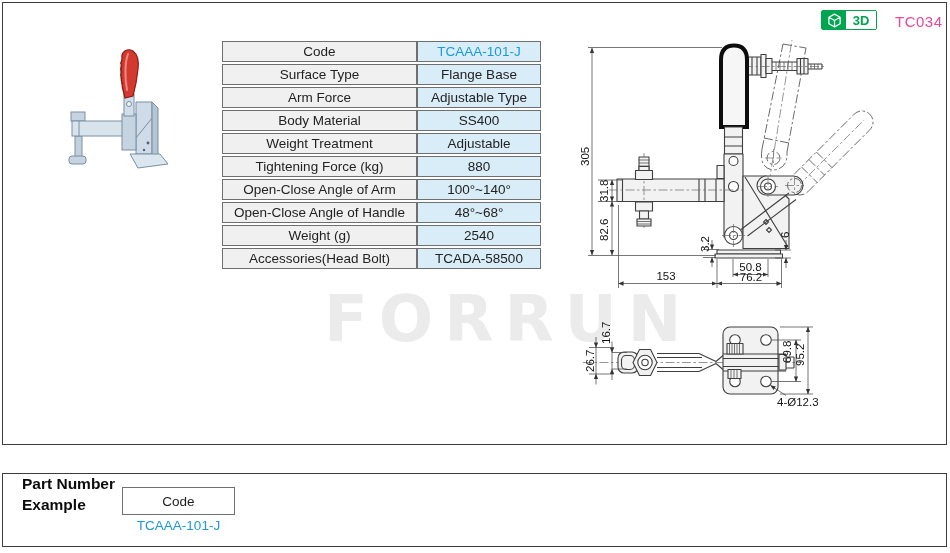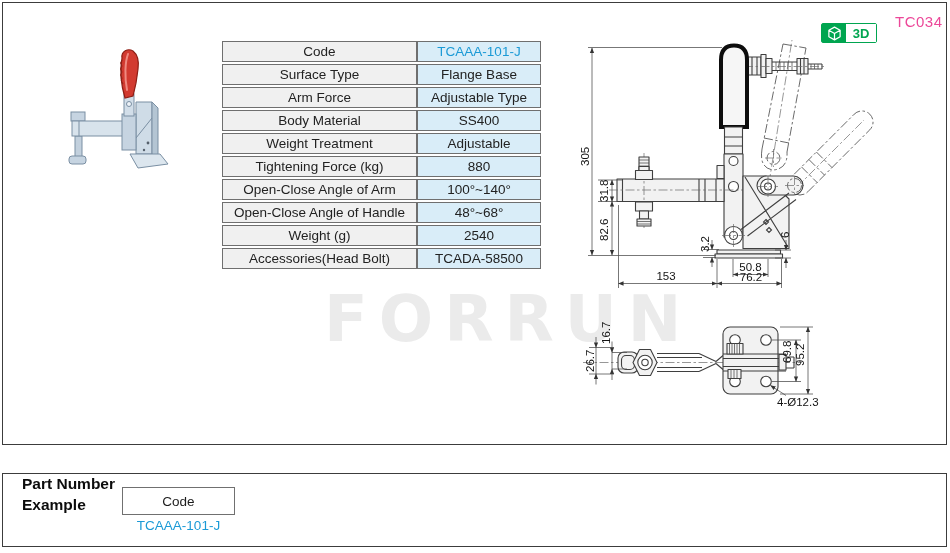--- a/index.html
+++ b/index.html
@@ -17,21 +17,21 @@
   
   table.spec{position:absolute;left:222px;top:39px;z-index:2;border-collapse:separate;
      border-spacing:0 2px;font-size:13.5px;color:#222;}
   table.spec td{border:1px solid #6f6f6f;height:19px;padding:0 6px;text-align:center;
      white-space:nowrap;line-height:19px;}
   td.lbl{width:181px;background:#f0f0f0;}
   td.val{width:110px;background:#d9edf8;}
   td.val.blue{color:#1b9ad6;}
 
   
-  .badge{position:absolute;left:821px;top:23px;height:20px;display:flex;z-index:3;
+  .badge{position:absolute;left:821px;top:10px;height:20px;display:flex;z-index:3;
      border:1.5px solid #00a550;border-radius:2px;box-sizing:border-box;cursor:pointer;}
   .badge .cube{width:24px;background:#00a550;display:flex;align-items:center;justify-content:center;}
   .badge .b3d{width:30px;background:#fff;color:#00a550;font-weight:bold;font-size:13px;
      display:flex;align-items:center;justify-content:center;}
   .catalog-code{position:absolute;left:895px;top:13px;font-size:15px;color:#ec4899;
      letter-spacing:0.5px;z-index:3;}
 
   
   .drawing{position:absolute;left:556px;top:6px;z-index:1;}
   .drawing text{font-family:"Liberation Sans",sans-serif;font-size:11.5px;fill:#141414;}

